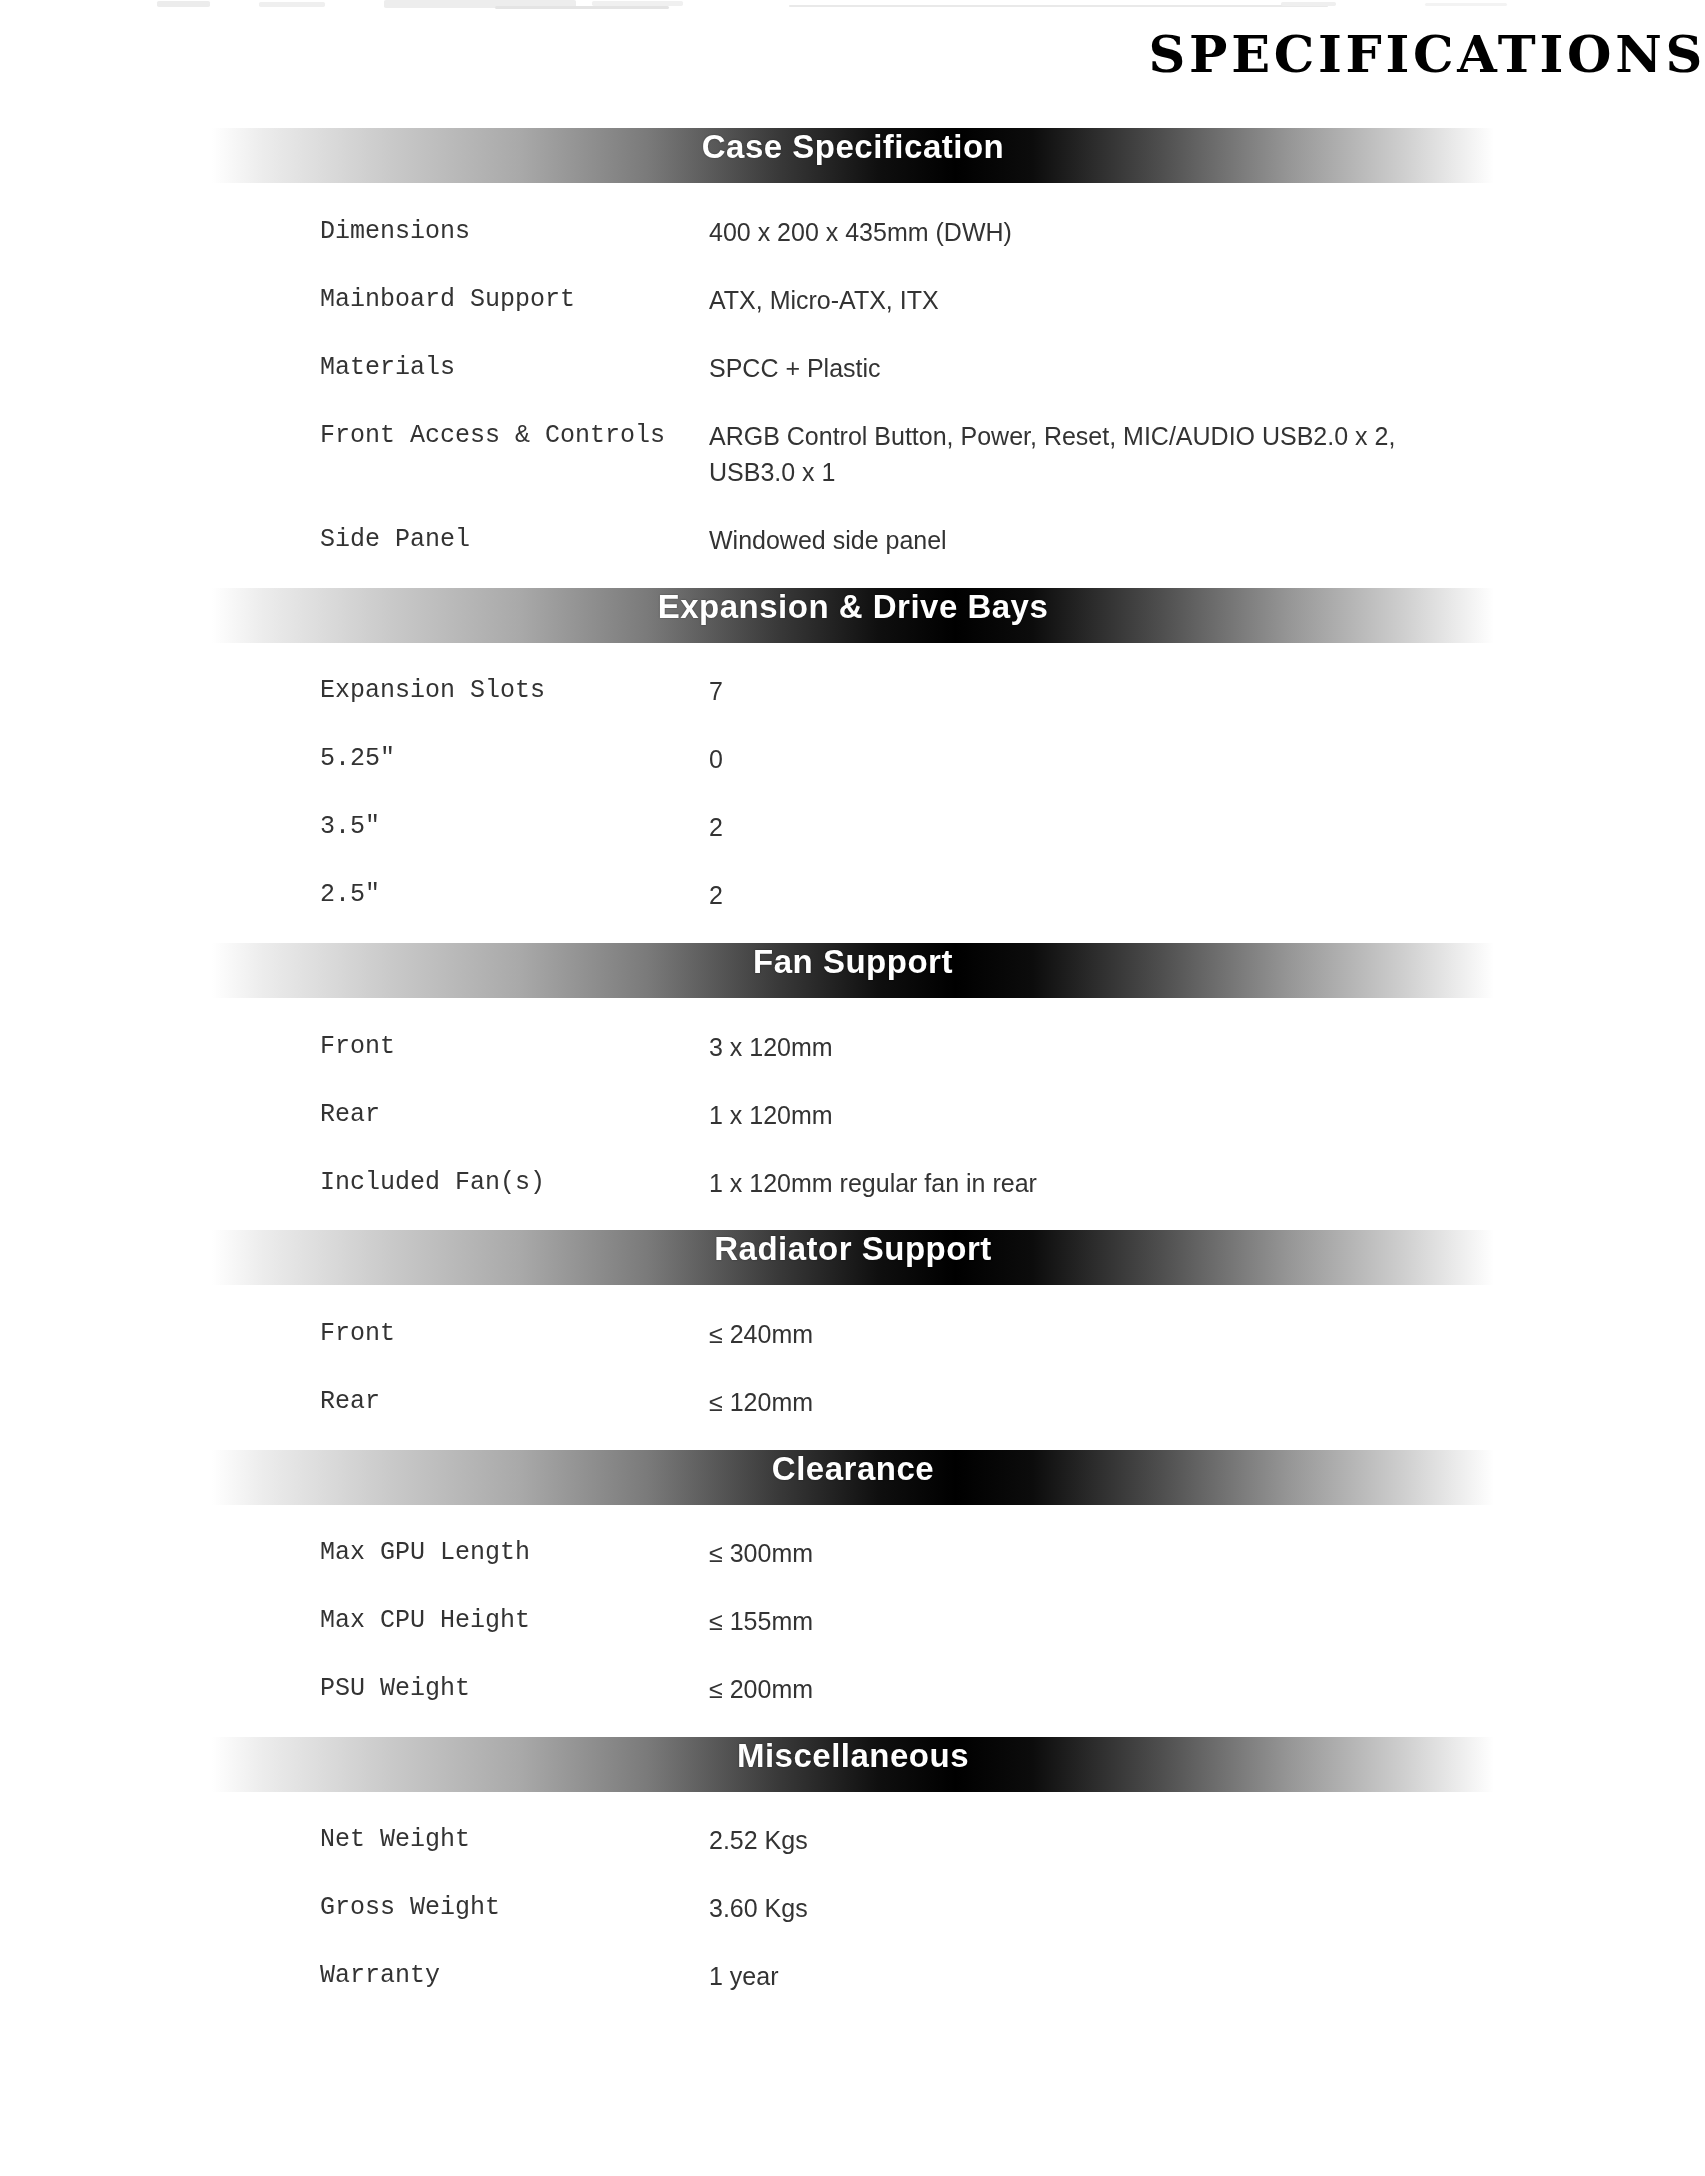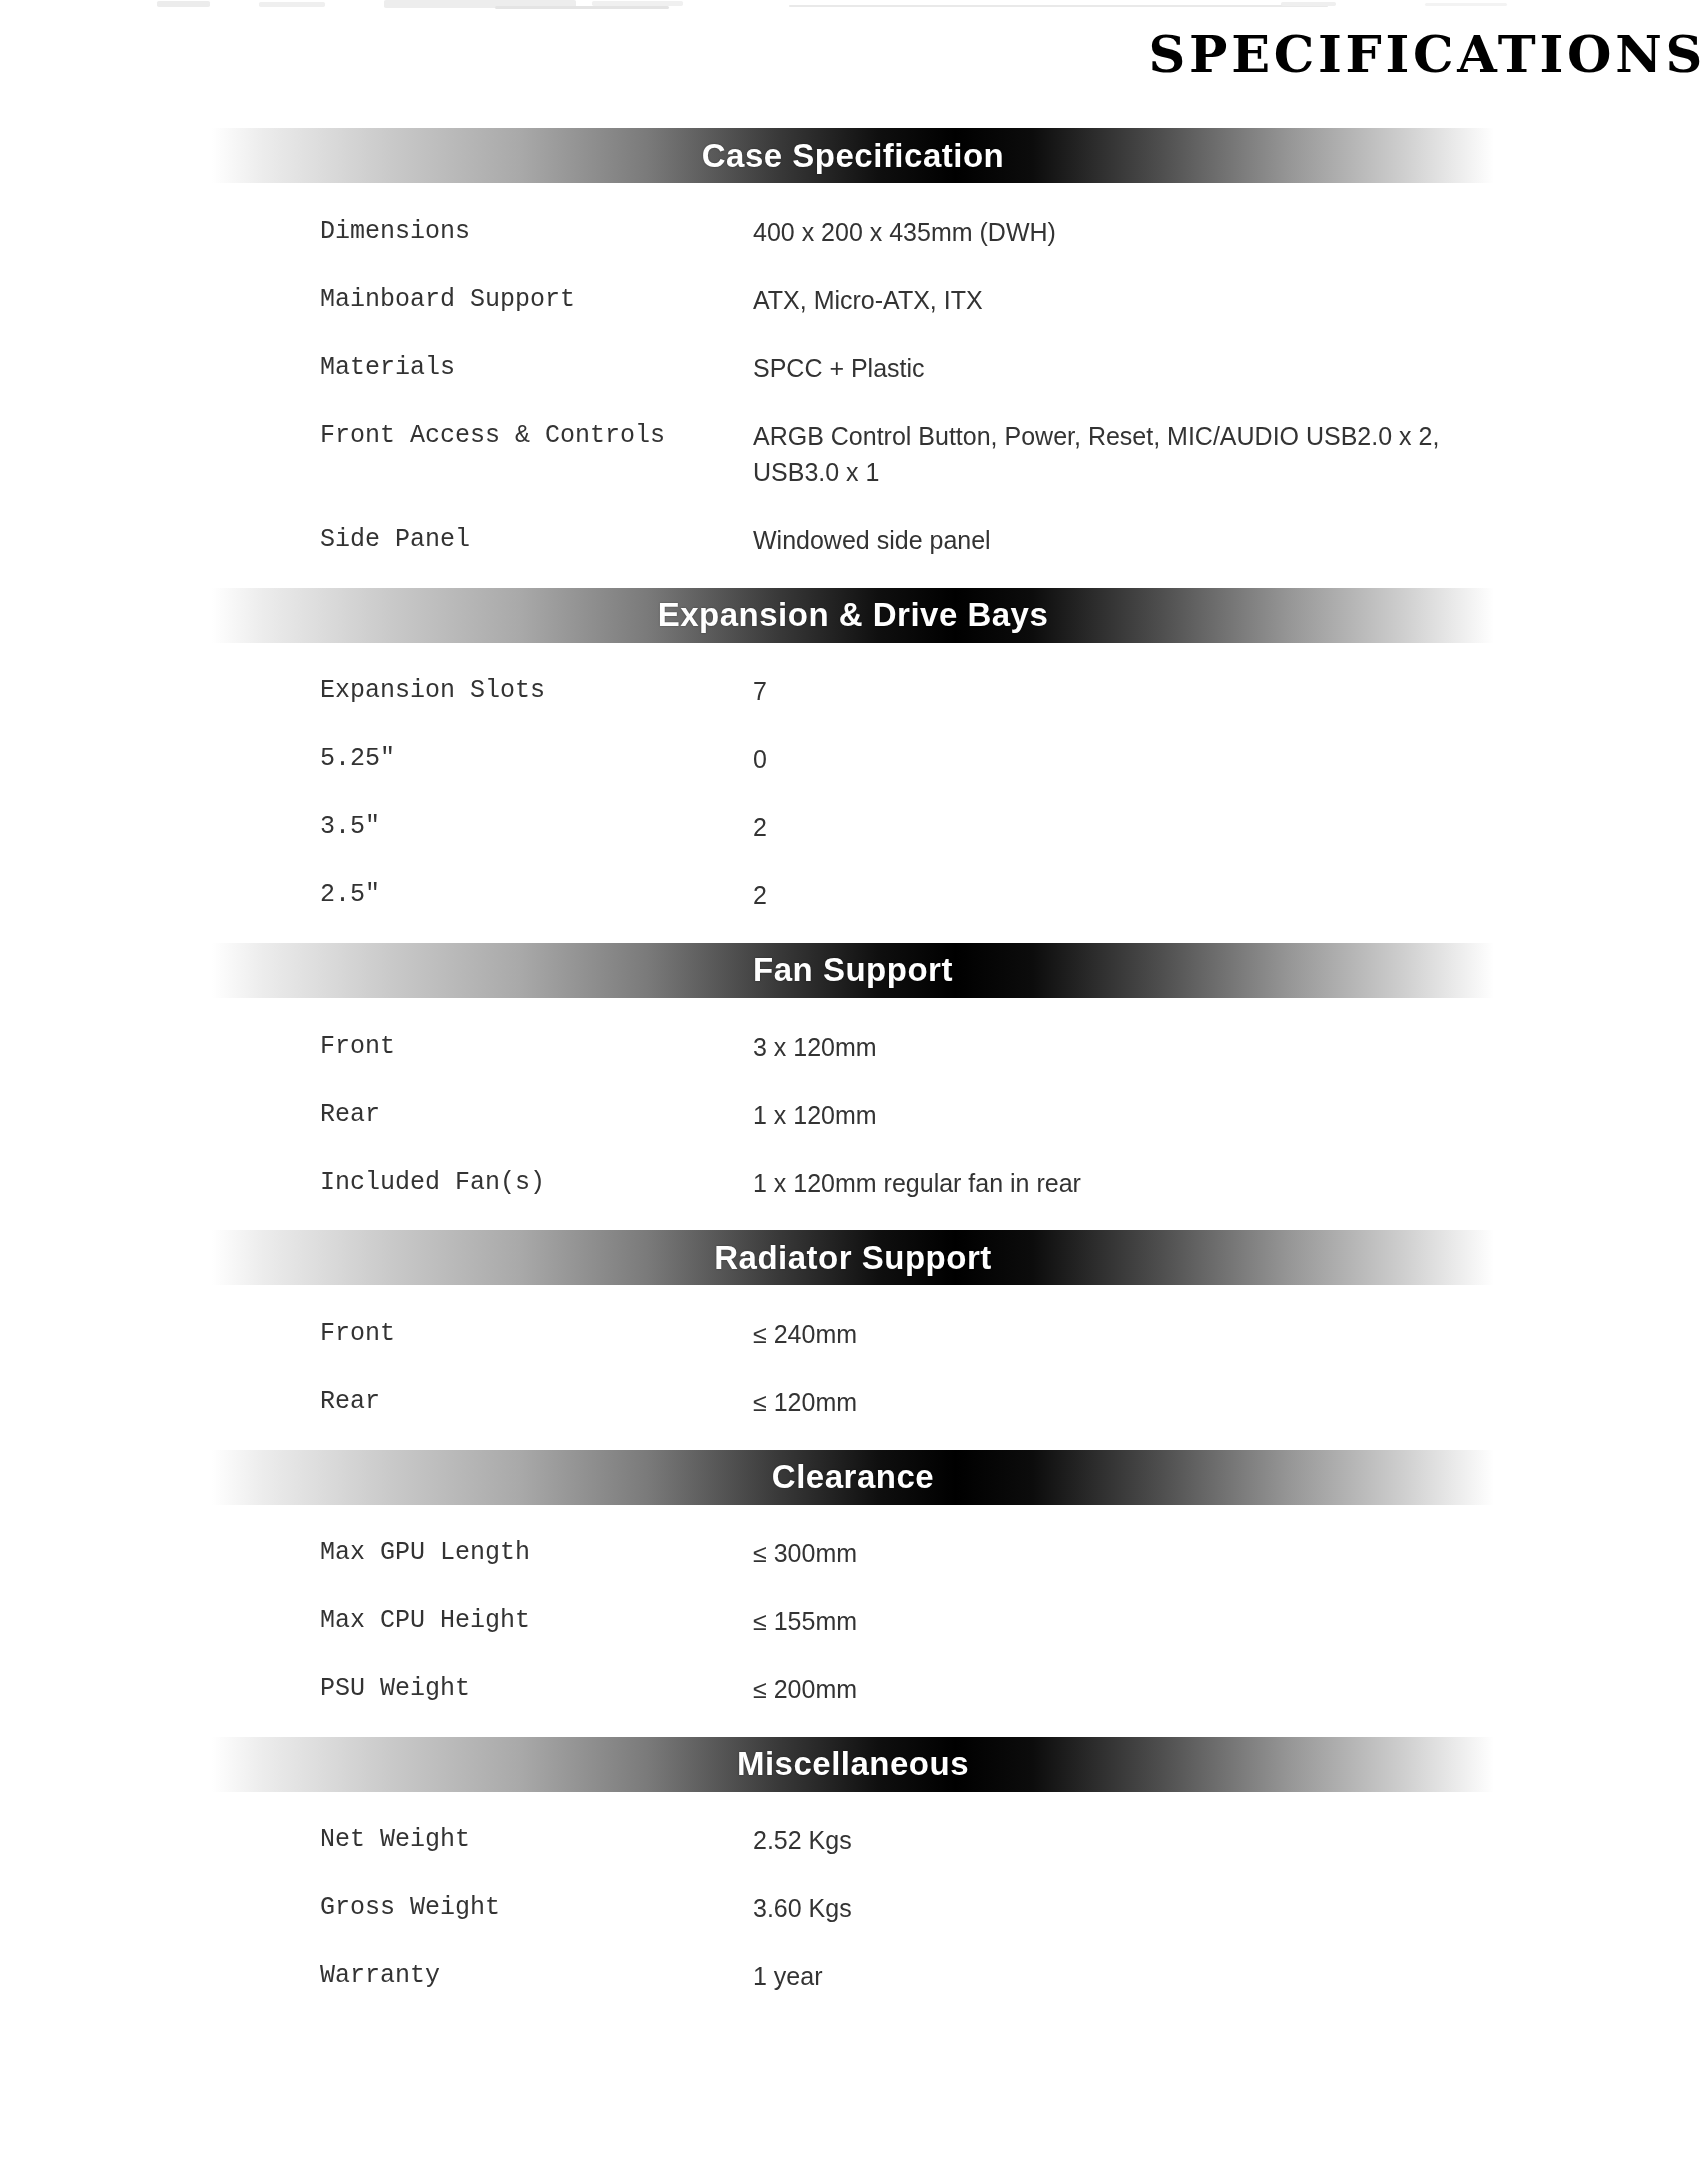--- a/index.html
+++ b/index.html
@@ -27,36 +27,36 @@
     font-family:"DejaVu Serif",serif;
     font-weight:700;
     font-size:51px;line-height:55px;
     letter-spacing:3.7px;
     color:var(--title-color,#000000);
   }
   main{margin-top:46px;}
 
   .bar{
     height:55px;width:1282px;margin-left:212px;
-    display:flex;align-items:center;justify-content:center;
+    display:flex;justify-content:center;
     background:linear-gradient(90deg,
       #ffffff 0%, #ececec 4%, #c9c9c9 14%, #a9a9a9 24%,
       #7a7a7a 34%, #3a3a3a 44%, #0f0f0f 52%, #000000 58%,
       #0c0c0c 64%, #4e4e4e 74%, #969696 84%, #cfcfcf 93%, #ffffff 100%);
   }
   .bar span{
     color:var(--bar-text-color,#ffffff);
     font-size:33px;font-weight:700;letter-spacing:0.5px;
     text-shadow:0 0 1.8px rgba(0,0,0,.45);
     white-space:nowrap;
   }
   .rows{padding:14.6px 0 13.7px 320px;}
   .row{display:flex;padding:16px 0;font-size:25px;line-height:36px;}
   .label{flex:0 0 389px;font-family:Liberation Mono, monospace;}
-  .value{white-space:pre-line;max-width:704px;margin-left:44px;}
+  .value{white-space:pre-line;max-width:704px;}
 </style>
 </head>
 <body>
 
 <div class="top-artifact">
   <i class="ta1"></i>
   <i class="ta2"></i>
   <i class="ta3"></i>
   <i class="ta4"></i>
   <i class="ta5"></i>

